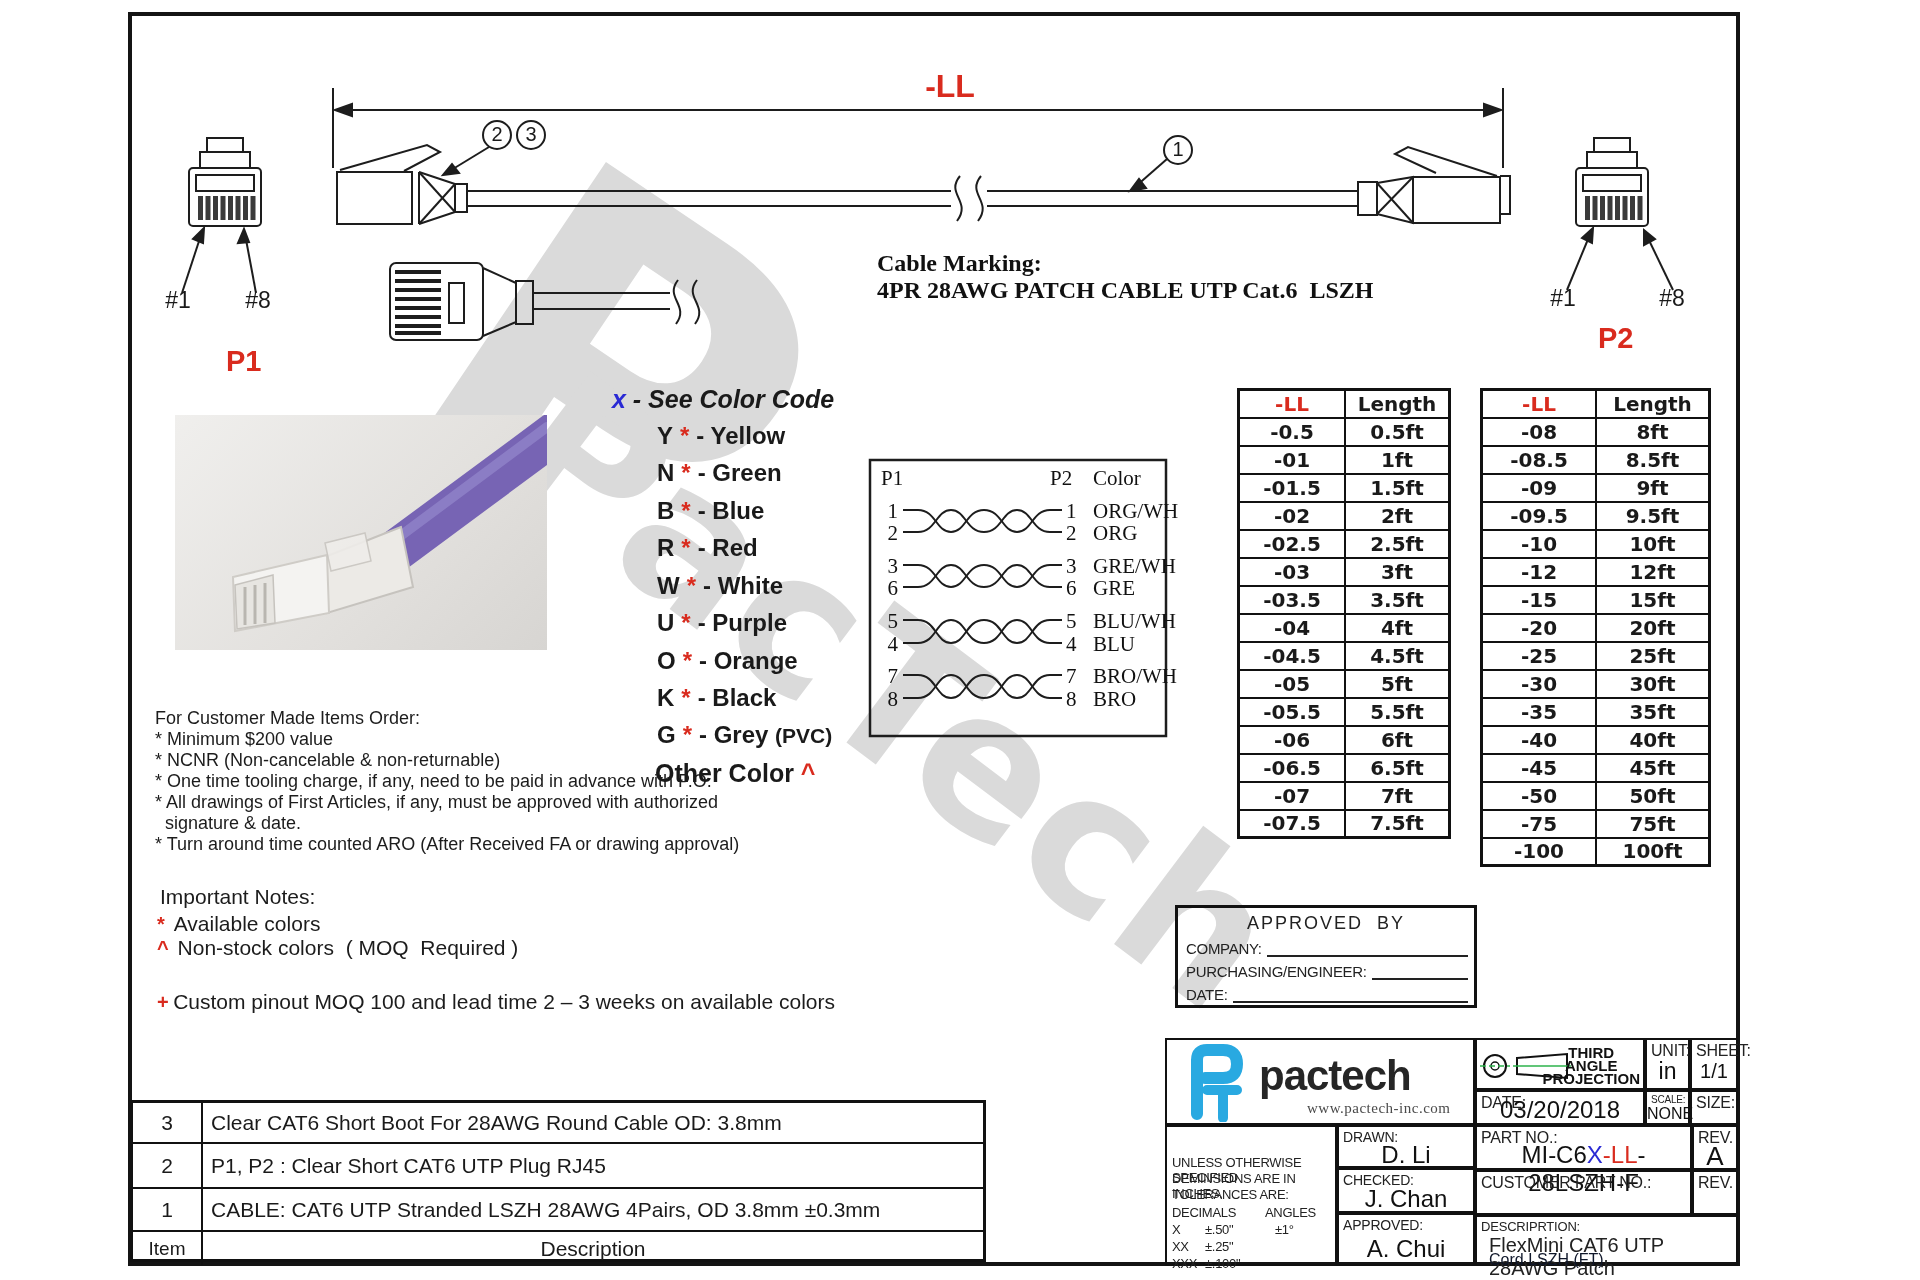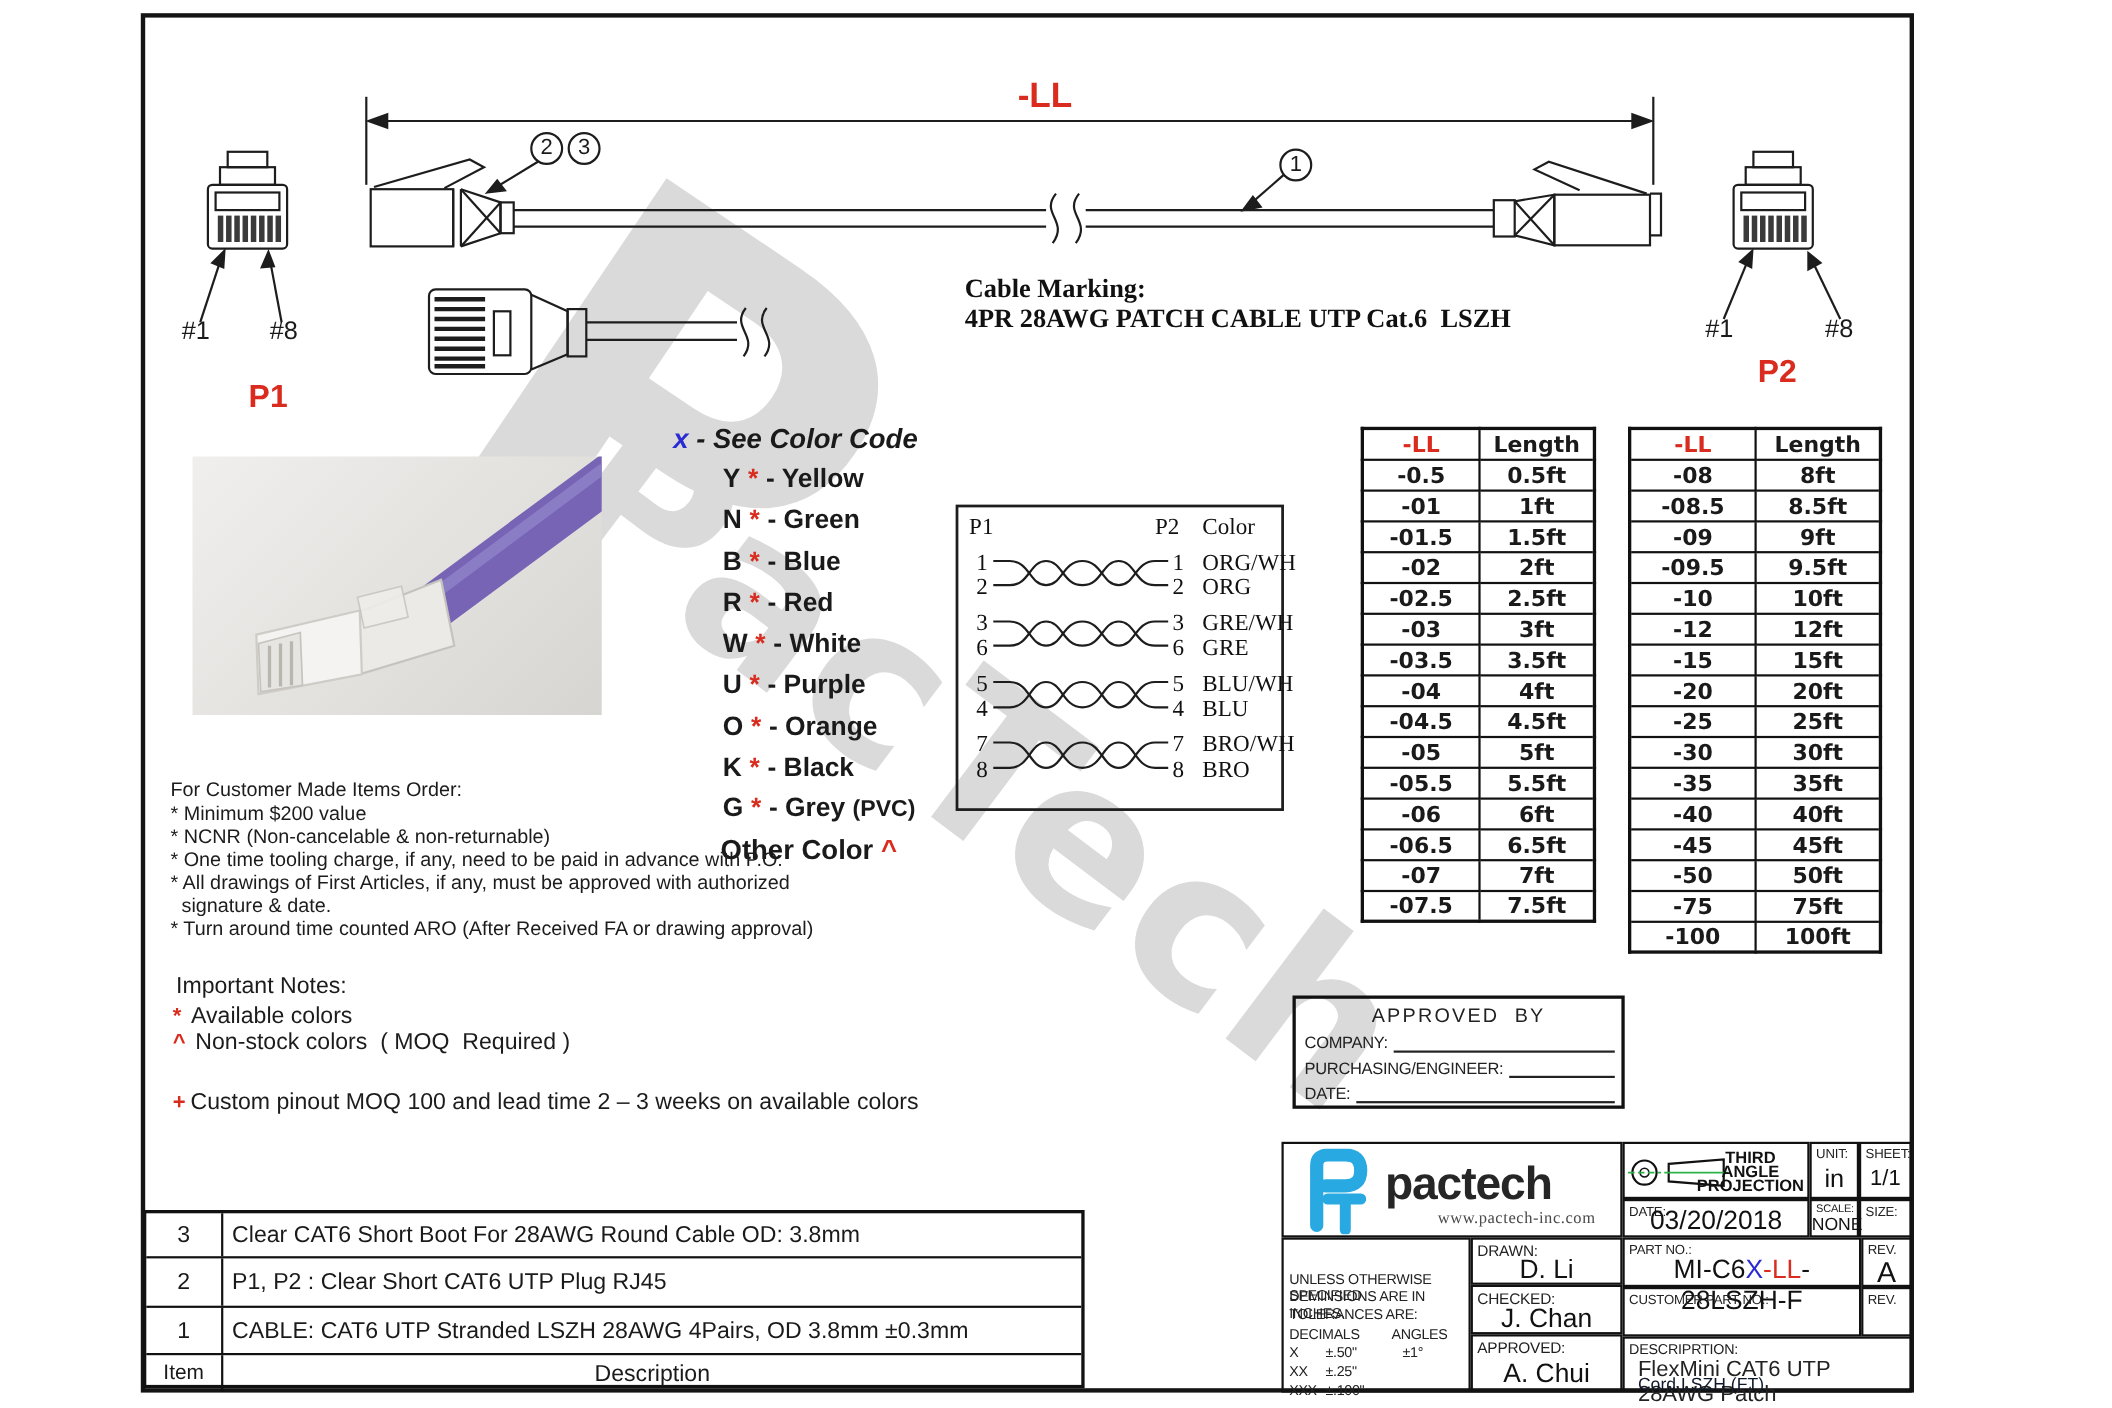--- a/index.html
+++ b/index.html
@@ -48,21 +48,21 @@
   #item-table{position:absolute;left:130px;top:1100px;width:856px;height:162px;
       border:3px solid #111;box-sizing:border-box;z-index:3;}
   #item-table .itr{display:flex;border-bottom:2px solid #111;box-sizing:border-box;}
   #item-table .itr:last-child{border-bottom:none;}
   #item-table .c1{width:70px;border-right:2px solid #111;display:flex;align-items:center;
       justify-content:center;font-size:21px;box-sizing:border-box;}
   #item-table .c2{flex:1;display:flex;align-items:center;padding-left:8px;font-size:21px;}
   #item-table .footer .c2{justify-content:center;padding-left:0;}
   
   .tb-cell{position:absolute;border:2px solid #111;box-sizing:border-box;z-index:3;background:transparent;}
-  .tb-lab{font-size:12px;color:#222;position:absolute;left:4px;top:2px;letter-spacing:-0.2px;}
+  .tb-lab{font-size:16px;color:#222;position:absolute;left:4px;top:2px;letter-spacing:-0.2px;}
   .tb-val{position:absolute;width:100%;text-align:center;color:#111;}
   .tol{font-size:13px;color:#222;position:absolute;letter-spacing:-0.3px;}
   .logo-word{font-size:42px;font-weight:bold;color:#262626;letter-spacing:-1px;}
   .logo-url{font-family:"Liberation Serif",serif;font-size:15px;color:#4a4a4a;letter-spacing:0.5px;}
   .proj-txt{font-size:15px;font-weight:bold;color:#111;line-height:13px;text-align:center;}
 </style>
 </head>
 <body>
 
 <div id="canvas">

